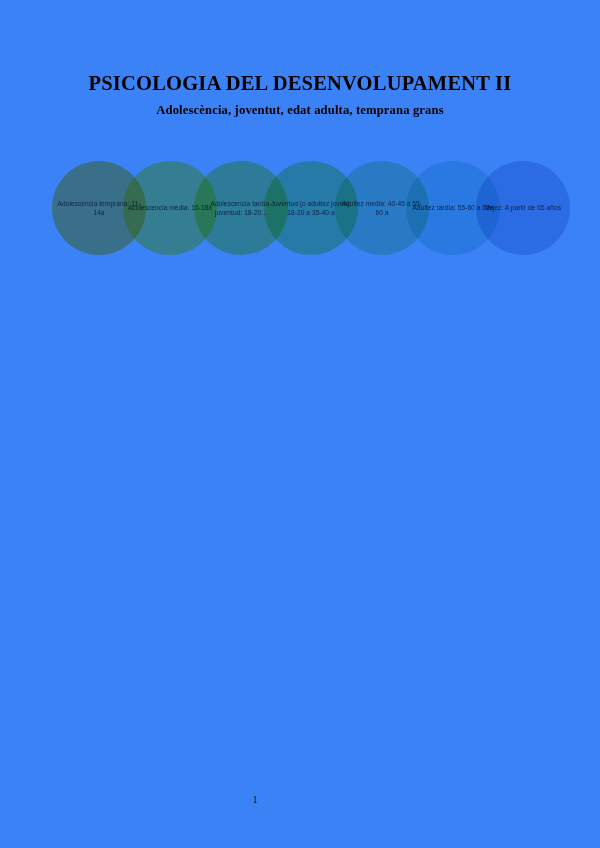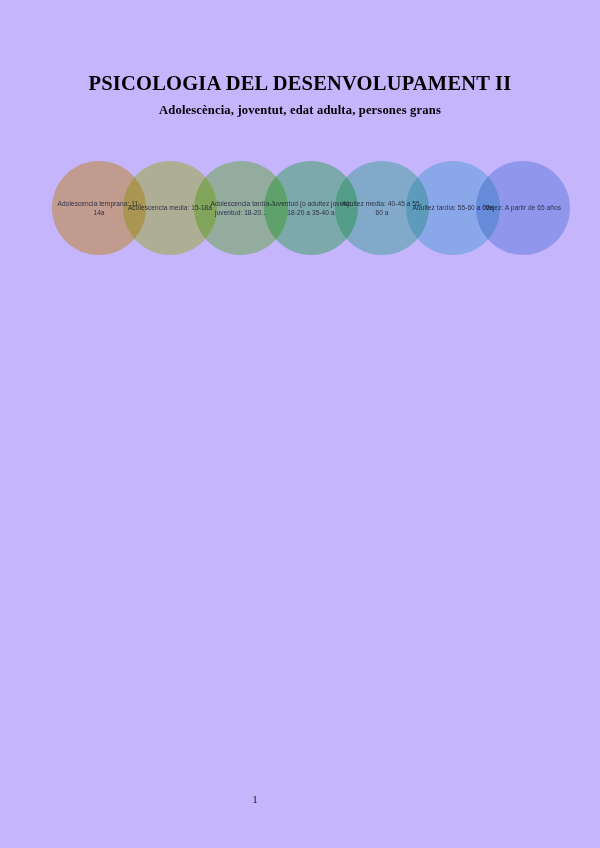--- a/index.html
+++ b/index.html
@@ -11,21 +11,21 @@
     height: 848px;
     background: #ffffff;
     font-family: "Liberation Serif", serif;
     position: relative;
     overflow: hidden;
   }
 
   .page {
     position: absolute;
     inset: 0;
-    background: #c4b5fd;
+    background: #3b82f6;
   }
 
   
   .doc-title {
     position: absolute;
     top: 72px;
     left: 0;
     width: 600px;
     text-align: center;
     font-family: "Liberation Serif", serif;
@@ -99,21 +99,21 @@
     color: #1a1a1a;
   }
 </style>
 </head>
 <body>
 
 <div class="page">
 
   <div class="doc-title">PSICOLOGIA DEL DESENVOLUPAMENT II</div>
 
-  <div class="doc-subtitle">Adolescència, joventut, edat adulta, persones grans</div>
+  <div class="doc-subtitle">Adolescència, joventut, edat adulta, temprana grans</div>
 
   <div class="diagram" id="diagram">
       <div class="stage-circle" style="left: 0px; background: rgb(251, 212, 125); opacity: 0.86; mix-blend-mode: multiply; z-index: 1;">
         <div class="stage-label">Adolescencia temprana: 11-14a</div>
       </div>
       <div class="stage-circle" style="left: 71px; background: rgb(221, 245, 131); opacity: 0.86; mix-blend-mode: multiply; z-index: 2;">
         <div class="stage-label">Acolescencia media: 15-18a</div>
       </div>
       <div class="stage-circle" style="left: 142px; background: rgb(181, 240, 142); opacity: 0.86; mix-blend-mode: multiply; z-index: 3;">
         <div class="stage-label">Adolescencia tardía-juventud: 18-20...</div>

